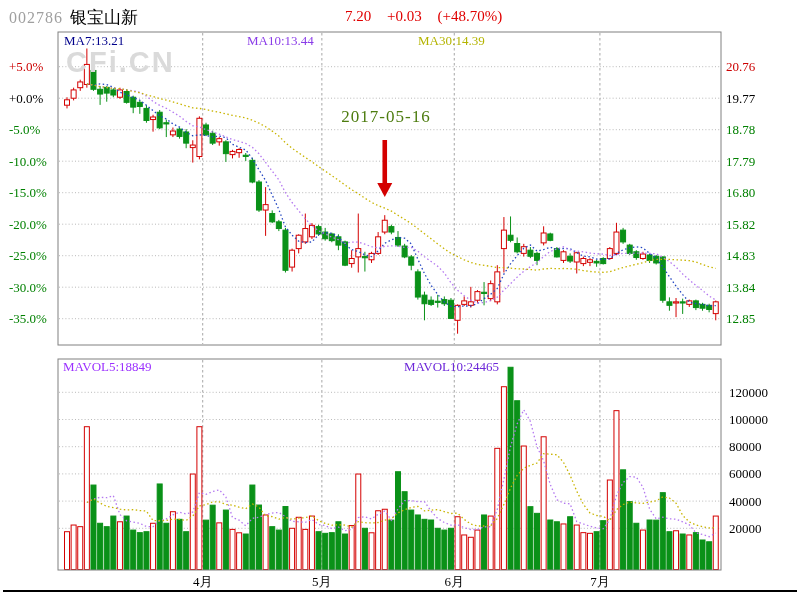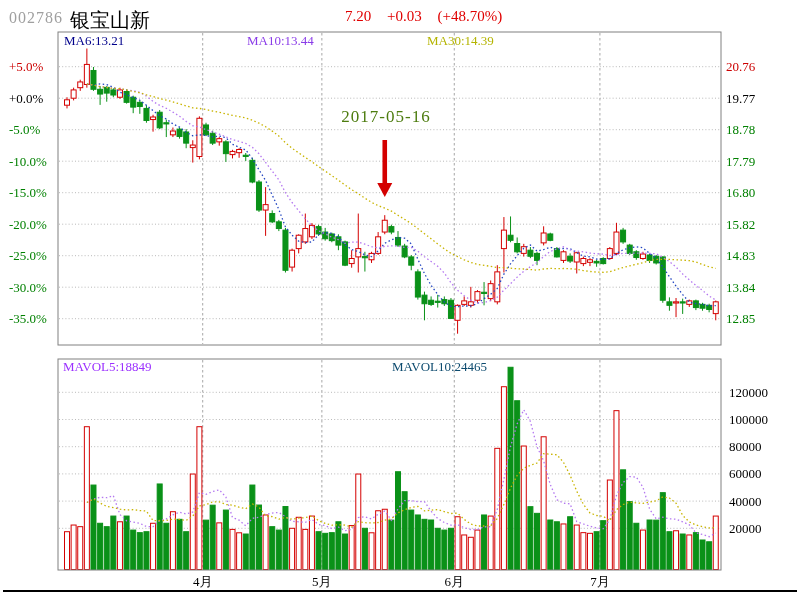--- a/index.html
+++ b/index.html
@@ -1,29 +1,29 @@
 <!DOCTYPE html>
 <html><head>
 <meta charset="utf-8">
 <style>
   html,body{margin:0;padding:0;background:#fff;}
   .screen{position:relative;width:800px;height:600px;background:#ffffff;overflow:hidden;
           font-family:"Liberation Serif","DejaVu Serif",serif;}
   .lbl{position:absolute;white-space:nowrap;line-height:1.1;}
   #stock-code{left:9px;top:9px;font-size:16px;color:#9f9f9f;letter-spacing:1px;}
-  #stock-name{left:70px;top:9px;font-size:20px;color:#000;}
+  #stock-name{left:70px;top:9px;font-size:17px;color:#000;}
   #price-quote{left:345px;top:8px;font-size:15px;color:#e00000;}
   #price-quote span{margin-right:12px;}
   #cfi-watermark{left:66px;top:47px;font-family:"Liberation Sans","DejaVu Sans",sans-serif;
                  font-weight:bold;font-size:29px;color:#dadada;letter-spacing:2px;}
   #annotation-label{left:325px;top:108px;width:122px;text-align:center;color:#4d7c0f;
                     font-size:17px;letter-spacing:1px;}
   .ma-lbl{top:34px;font-size:13px;}
   .mavol-lbl{top:360px;font-size:13px;}
-  #ma5-label{left:64px;}  #ma10-label{left:247px;} #ma30-label{left:427px;}
+  #ma5-label{left:64px;}  #ma10-label{left:247px;} #ma30-label{left:418px;}
   #mavol5-label{left:63px;text-align:right;} #mavol10-label{left:392px;}
   #bottom-divider{position:absolute;left:3px;top:590px;width:794px;height:2px;background:#000;}
   svg{position:absolute;left:0;top:0;}
   svg text{font-family:"Liberation Serif","DejaVu Serif",serif;}
 </style>
 </head>
 <body>
 
 <div class="screen">
 
@@ -400,24 +400,25 @@
     </svg>
 
   <div class="lbl" id="stock-code">002786</div>
   <div class="lbl" id="stock-name">银宝山新</div>
   <div class="lbl" id="price-quote">
     <span>7.20</span>
     <span>+0.03</span>
     <span>(+48.70%)</span>
   </div>
 
-
-  <div class="lbl ma-lbl" id="ma5-label" style="color: rgb(0, 0, 139);">MA6:13.21</div>
+  <div class="lbl" id="cfi-watermark">CFi.CN</div>
+
+  <div class="lbl ma-lbl" id="ma5-label" style="color: rgb(0, 0, 139);">MA7:13.21</div>
   <div class="lbl ma-lbl" id="ma10-label" style="color: rgb(138, 60, 232);">MA10:13.44</div>
   <div class="lbl ma-lbl" id="ma30-label" style="color: rgb(180, 180, 0);">MA30:14.39</div>
 
   <div class="lbl mavol-lbl" id="mavol5-label" style="color: rgb(155, 48, 255);">MAVOL5:18849</div>
-  <div class="lbl mavol-lbl" id="mavol10-label" style="color: #0c4a6e;">MAVOL10:24465</div>
+  <div class="lbl mavol-lbl" id="mavol10-label" style="color: #6d28d9; margin-left: 12px;">MAVOL10:24465</div>
 
   <div class="lbl" id="annotation-label">2017-05-16</div>
 
   <div id="bottom-divider"></div>
 </div>
 
 </body></html>

